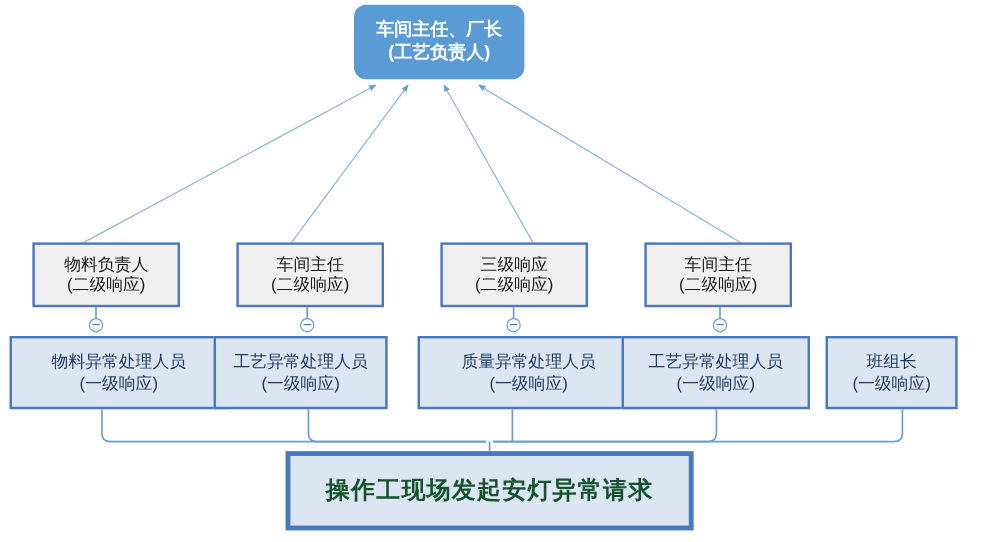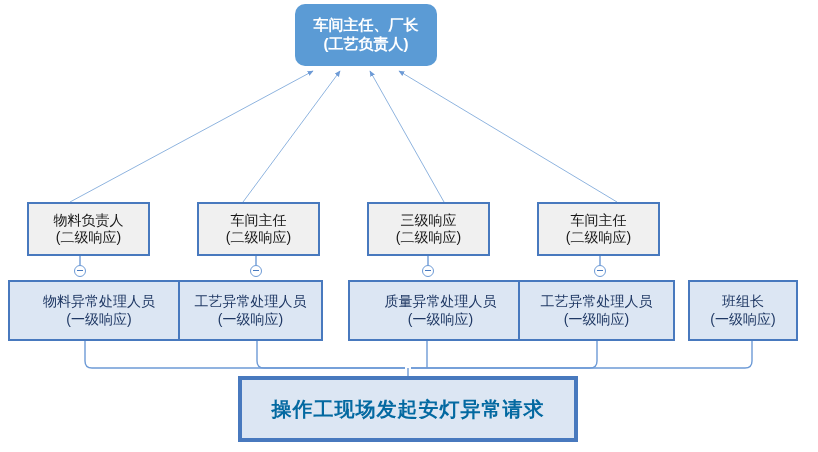--- a/index.html
+++ b/index.html
@@ -69,21 +69,21 @@
     font-size: 14px;
   }
   
   .node-bottom {
     left: 238px;
     top: 376px;
     width: 340px;
     height: 66px;
     background: #DCE6F3;
     border: 4px solid #4879BE;
-    color: #0369a1;
+    color: #14532d;
     font-size: 20px;
     font-weight: bold;
     letter-spacing: 1px;
   }
   .node .ln2 { display: block; white-space: nowrap; }
 
   
   .collapse {
     position: absolute;
     width: 12px;

